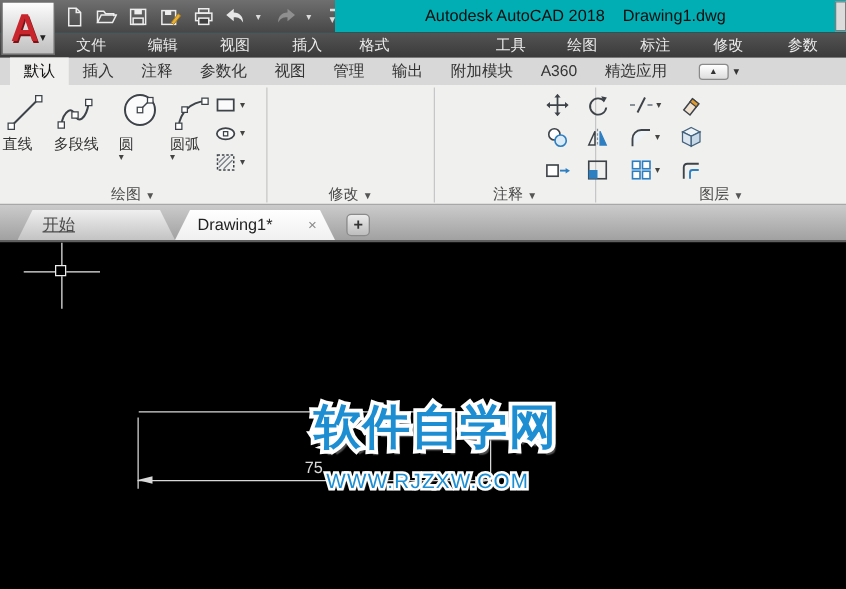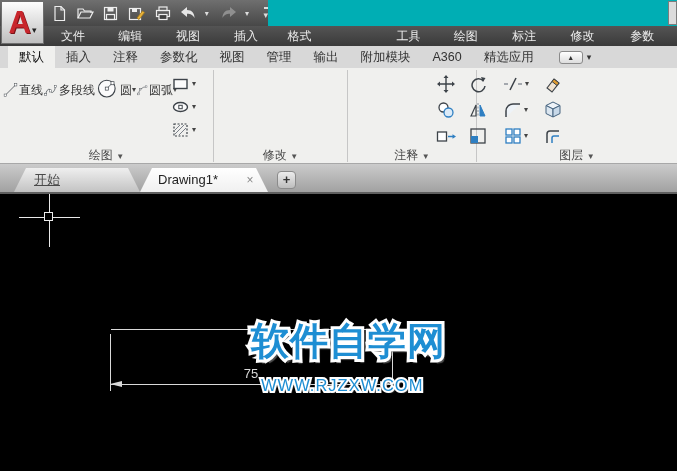--- a/index.html
+++ b/index.html
@@ -45,21 +45,21 @@
         display:flex; align-items:center; justify-content:center; }
   .rtab-overflow .dd { font-size:9px; color:#333; }
 
   
   .ribbon { top:68px; left:0; width:677px; height:96px; background:#f0f0ee; border-bottom:1px solid #a8a8a8; }
   .rdivider { top:2px; width:1px; height:92px; background:#c6c6c6; }
   .panel { top:0; height:96px; }
   .pfooter { position:absolute; bottom:1px; left:0; width:100%; height:16px; text-align:center;
              font-size:12px; color:#4a4a4a; line-height:16px; }
   .pfooter .dd { font-size:8px; color:#555; }
-  .bigbtn { display:flex; flex-direction:row; align-items:center; }
+  .bigbtn { display:flex; flex-direction:column; align-items:flex-start; }
   .bigbtn .lbl { font-size:12px; color:#333; line-height:14px; white-space:nowrap; }
   .bigbtn .dd, .sdd { font-size:8px; color:#444; line-height:8px; }
   .smallrow { display:flex; align-items:center; gap:2px; }
 
   .draw-big { top:4px; left:2px; display:flex; }
   .draw-big .bigbtn { width:41px; }
   .draw-small { top:8px; left:172px; display:flex; flex-direction:column; gap:7px; }
 
   .mgrid { top:3px; left:216px; display:grid; grid-template-columns:32px 32px 44px 30px;
            grid-auto-rows:26px; align-items:center; justify-items:center; }
@@ -147,20 +147,21 @@
     </div>
     <div class="qat-dd"></div>
     <div class="qat-btn">
       <svg width="18" height="16" viewBox="0 0 18 16">
         <path d="M16 7 L10 2 L10 5 C5 5 2.5 8.5 2.5 13 C4.5 9.8 6 8.8 10 8.8 L10 12 Z" fill="#8f8f8f"></path>
       </svg>
     </div>
     <div class="qat-dd"></div>
     <div class="qat-custom"></div>
   </div>
+  <div class="abs title-text">Autodesk AutoCAD 2018    Drawing1.dwg</div>
   <div class="abs infocenter-stub"></div>
 </div>
 
 <div class="abs abtn">
   <span class="a">A</span>
   <span class="dd">▾</span>
 </div>
 
 <div class="abs menubar">
   <span class="mi">文件(F)</span>

